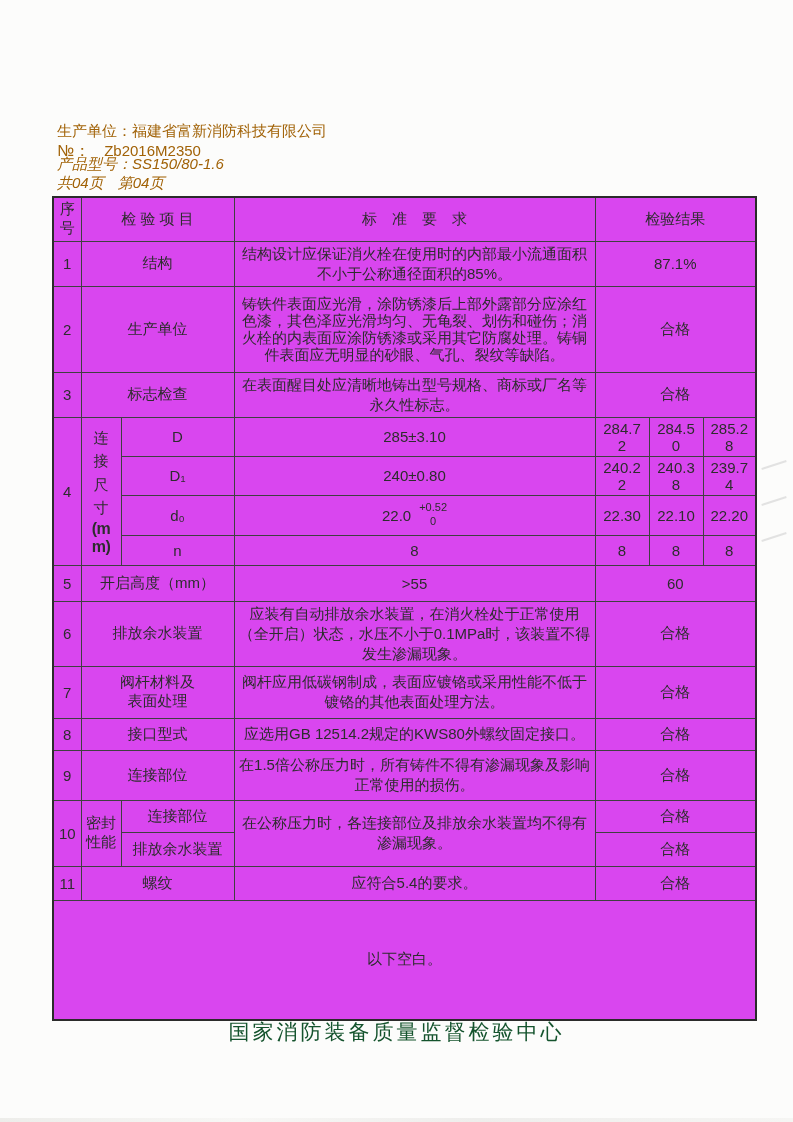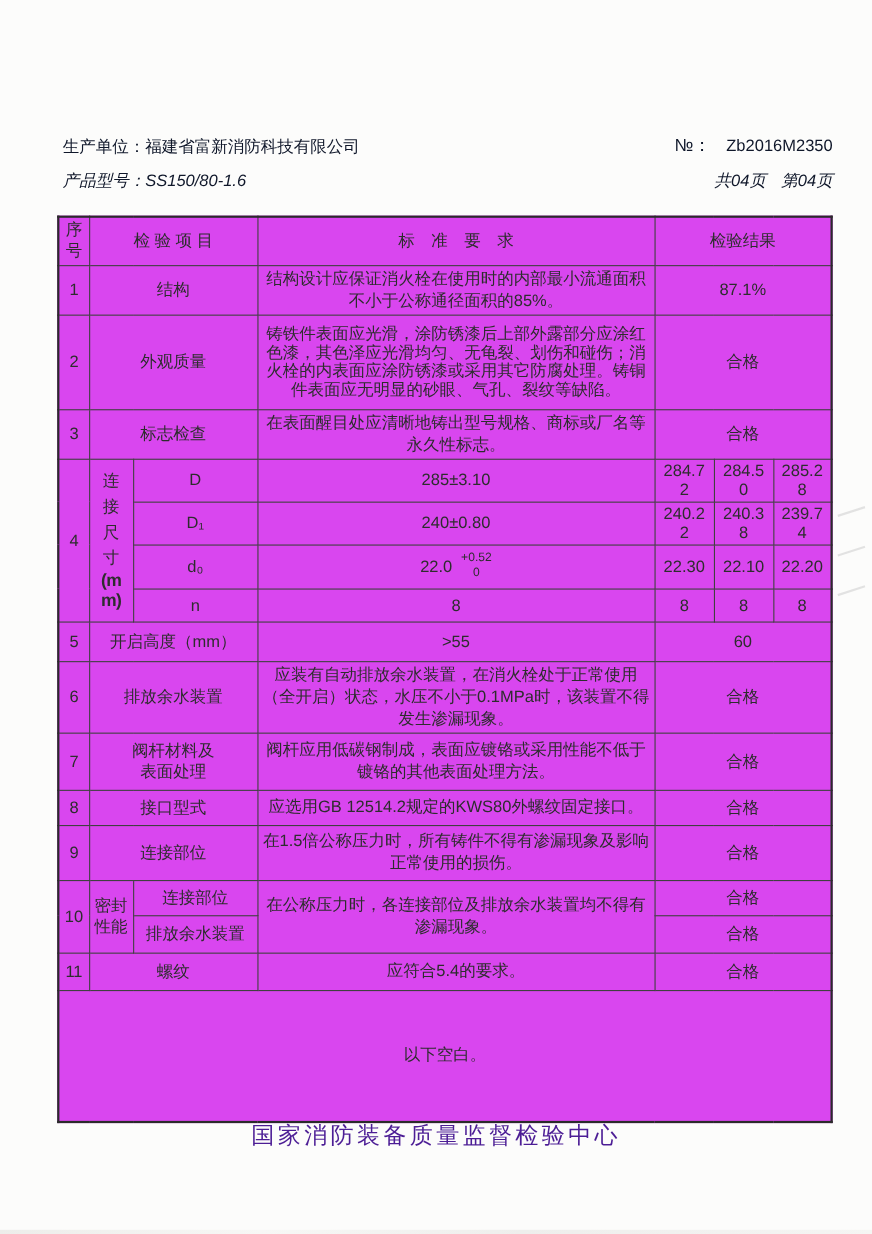--- a/index.html
+++ b/index.html
@@ -13,22 +13,22 @@
   }
   .page { position:absolute; inset:0; }
 
   .doc-title {
     position:absolute; top:75px; left:0; width:100%;
     text-align:center; font-size:23px; letter-spacing:4px; font-weight:500;
     color:#2b2b2b;
   }
   .info-line {
     position:absolute; left:57px; width:700px;
-    display:flex; justify-content:space-between; align-items:flex-end;
-    font-size:15px; color:#0f172a;
+    display:flex; justify-content:space-between; align-items:flex-start;
+    font-size:15px; color:#a16207;flex-direction:column;
   }
   .info-line.l1 { top:122px; }
   .info-line.l2 { top:155px;font-style:italic; }
   .info-right { display:flex; gap:14px; align-items:baseline; }
   .no-label { font-size:16px; }
 
   table.results {
     position:absolute; left:52px; top:196px;
     width:703px; border-collapse:collapse; table-layout:fixed;
     border:2px solid #2b2b2b;
@@ -49,21 +49,21 @@
     word-break:break-all; font-size:15px;
   }
   .vert-unit { display:block; font-size:16px; margin-top:1px; letter-spacing:-0.5px;font-weight:bold; }
   .tolwrap { display:inline-flex; align-items:center; gap:8px; }
   .tol { display:inline-flex; flex-direction:column; align-items:center;
          font-size:11px; line-height:1.25; font-style:normal; }
   td.blank-cell { vertical-align:top; text-align:left; padding:22px 0 0 38px; height:120px; }
 
   .footer-org {
     position:absolute; top:1018px; left:0; width:100%;
-    text-align:center; font-size:21px; letter-spacing:3px; color:#4c1d95;
+    text-align:center; font-size:21px; letter-spacing:3px; color:#14532d;
   }
 
   
   .margin-marks { position:absolute; right:6px; top:430px; width:26px; height:200px; opacity:.45; }
   .margin-marks i { display:block; border-top:2px solid #c4c4c4; margin:34px 0; transform:rotate(-18deg); }
   .scan-bottom-edge {
     position:absolute; bottom:0; left:0; width:100%; height:4px;
     background:linear-gradient(90deg,#ededea 0%,#f7f7f5 30%,#eeeeec 60%,#f5f5f3 100%);
   }
 </style>
@@ -114,21 +114,21 @@
 
     <tr style="height:44px">
       <td>1</td>
       <td colspan="2">结构</td>
       <td class="std">结构设计应保证消火栓在使用时的内部最小流通面积不小于公称通径面积的85%。</td>
       <td colspan="3">87.1%</td>
     </tr>
 
     <tr style="height:86px">
       <td>2</td>
-      <td colspan="2">外观质量</td>
+      <td colspan="2">生产单位</td>
       <td class="std" style="line-height:17px">铸铁件表面应光滑，涂防锈漆后上部外露部分应涂红色漆，其色泽应光滑均匀、无龟裂、划伤和碰伤；消火栓的内表面应涂防锈漆或采用其它防腐处理。铸铜件表面应无明显的砂眼、气孔、裂纹等缺陷。</td>
       <td colspan="3">合格</td>
     </tr>
 
     <tr style="height:44px">
       <td>3</td>
       <td colspan="2">标志检查</td>
       <td class="std">在表面醒目处应清晰地铸出型号规格、商标或厂名等永久性标志。</td>
       <td colspan="3">合格</td>
     </tr>

